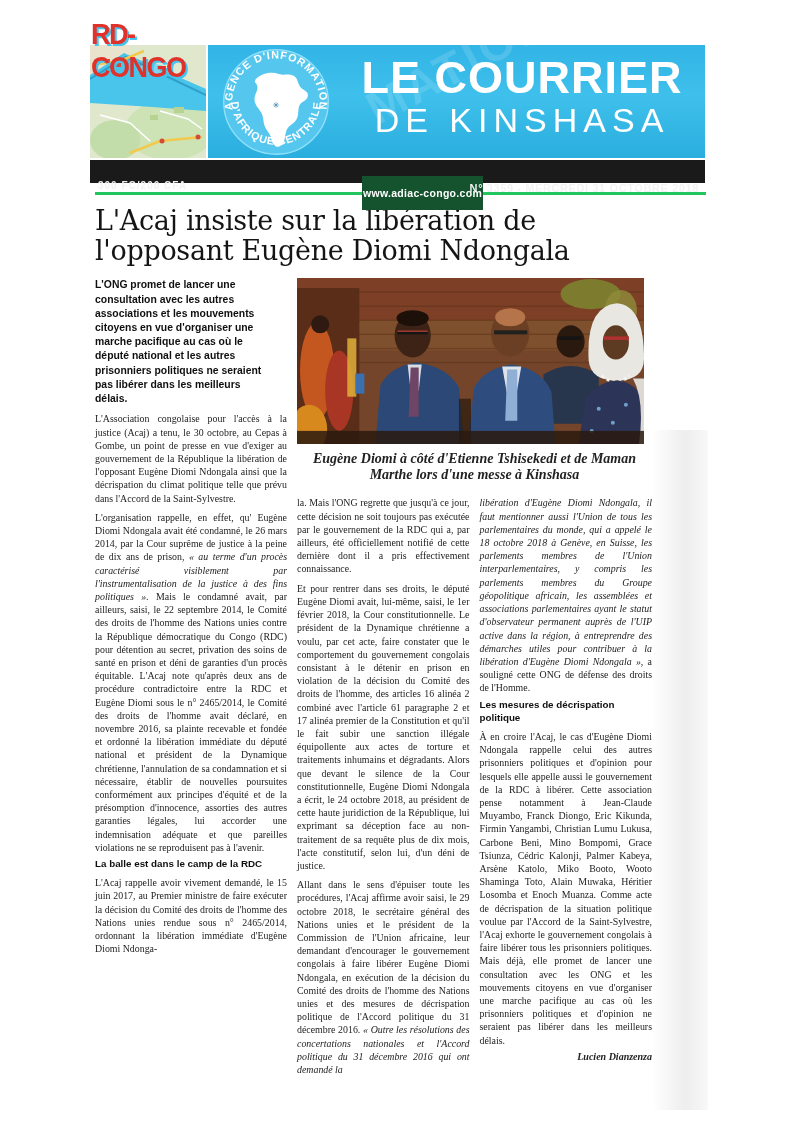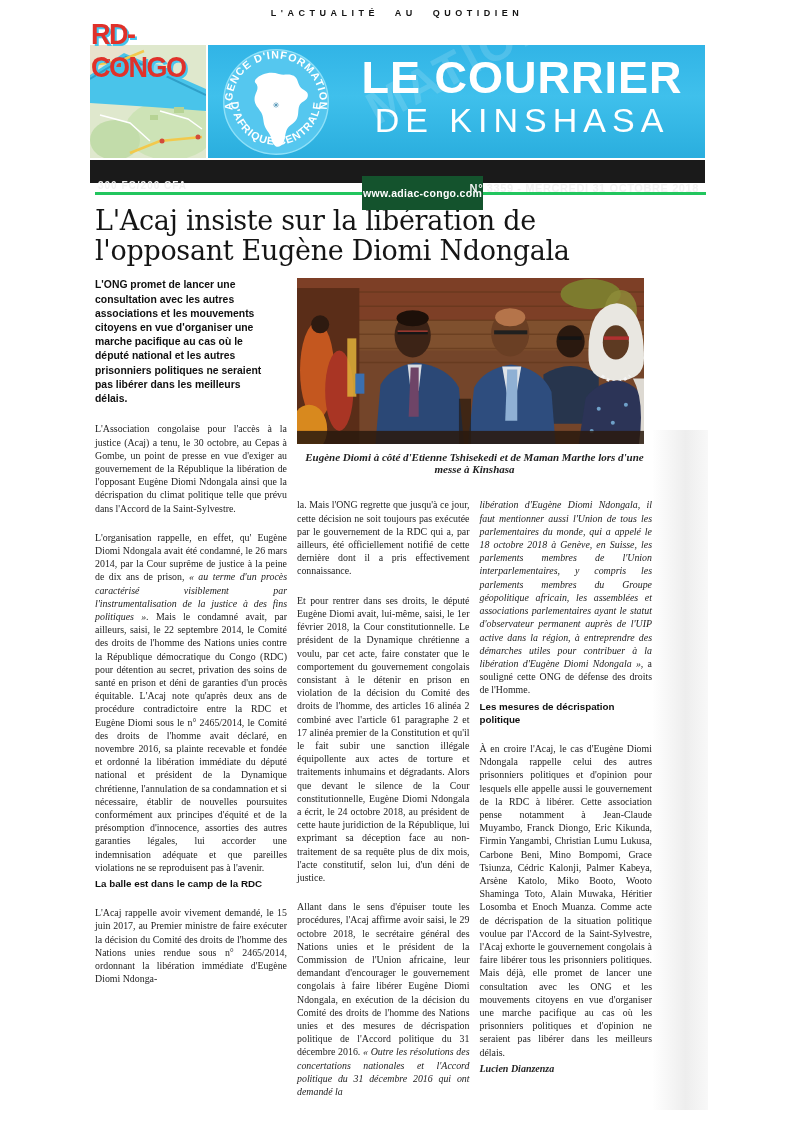--- a/index.html
+++ b/index.html
@@ -36,41 +36,40 @@
             letter-spacing:0.3px; cursor:pointer; }
   .issue { position:absolute; right:6px; top:22px; font-size:11px; letter-spacing:0.6px; }
 
   
   .article { position:absolute; top:192px; left:95px; width:611px; border-top:3px solid #22c55e; padding-top:7px; }
   .headline { font-family:"DejaVu Serif", serif; font-weight:normal; font-size:27px; line-height:1.12;
               letter-spacing:-0.3px; color:#151515; margin:4px 0 12px 0; width:570px; }
 
   .cols { display:grid; grid-template-columns:192px 355px; column-gap:10px; }
   .body p { font-family:"Liberation Serif", serif; font-size:9.9px; line-height:13.2px; color:#222;
-            text-align:justify; margin:16px 0 3px 0; }
+            text-align:justify; margin:6px 0 3px 0; }
   p.lead { font-family:"Liberation Sans", sans-serif; font-weight:bold; font-size:10.4px; line-height:14.2px;
            color:#101010; text-align:left; margin:0 0 4px 0; width:178px; }
   p.subhead { font-family:"Liberation Sans", sans-serif; font-weight:bold; font-size:9.8px; color:#101010;
               text-align:left; margin:3px 0 2px 0; }
   .it { font-style:italic; }
   figure { margin:0 0 7px 0; }
-  figcaption { font-family:"Liberation Serif", serif; font-style:italic; font-weight:bold; font-size:11px;
+  figcaption { font-family:"Liberation Serif", serif; font-style:italic; font-weight:bold; font-size:14px;
                text-align:center; color:#222; margin-top:3px; }
   .two-cols { display:grid; grid-template-columns:1fr 1fr; column-gap:10px; }
-  p.byline { font-weight:bold; font-style:italic; font-size:10px; margin-top:3px; }
+  p.byline { text-align:right; font-weight:bold; font-style:italic; font-size:10px; margin-top:3px; }
 
   .scan-shadow { position:absolute; left:652px; top:430px; width:56px; height:680px; pointer-events:none;
                  background:linear-gradient(90deg, rgba(120,120,120,0) 0%, rgba(120,120,120,0.13) 60%, rgba(120,120,120,0.05) 100%); }
 </style>
 </head>
 <body>
 
 <div class="page">
 
-  <div class="tagline">L'ACTUALITÉ AU QUOTIDIEN</div>
 
   <div class="masthead">
 
     <div class="map-block">
       <div class="region-label">RD-CONGO</div>
       <svg class="map-svg" width="116" height="113" viewBox="0 0 116 113">
         <rect width="116" height="113" fill="#dfe8cd"></rect>
         <ellipse cx="80" cy="85" rx="45" ry="30" fill="#cde3b6"></ellipse>
         <ellipse cx="25" cy="95" rx="25" ry="20" fill="#c2dcaa"></ellipse>
         <rect x="0" y="0" width="40" height="34" fill="#e9e2cd"></rect>

